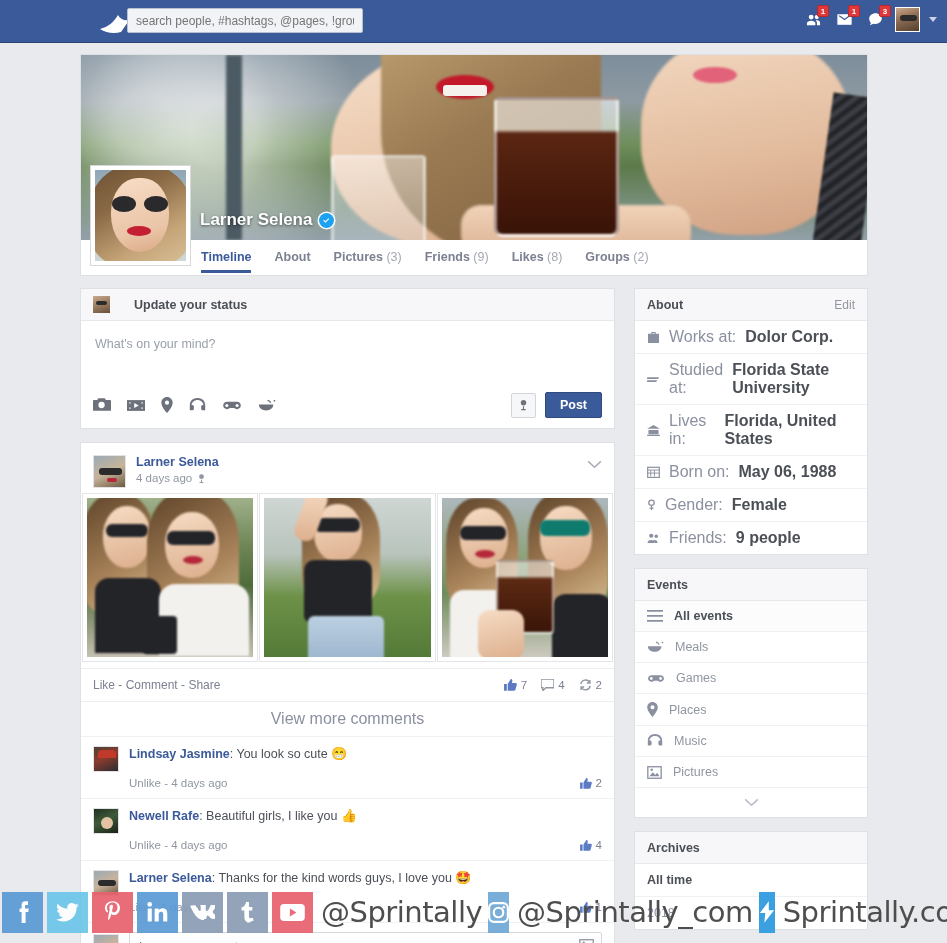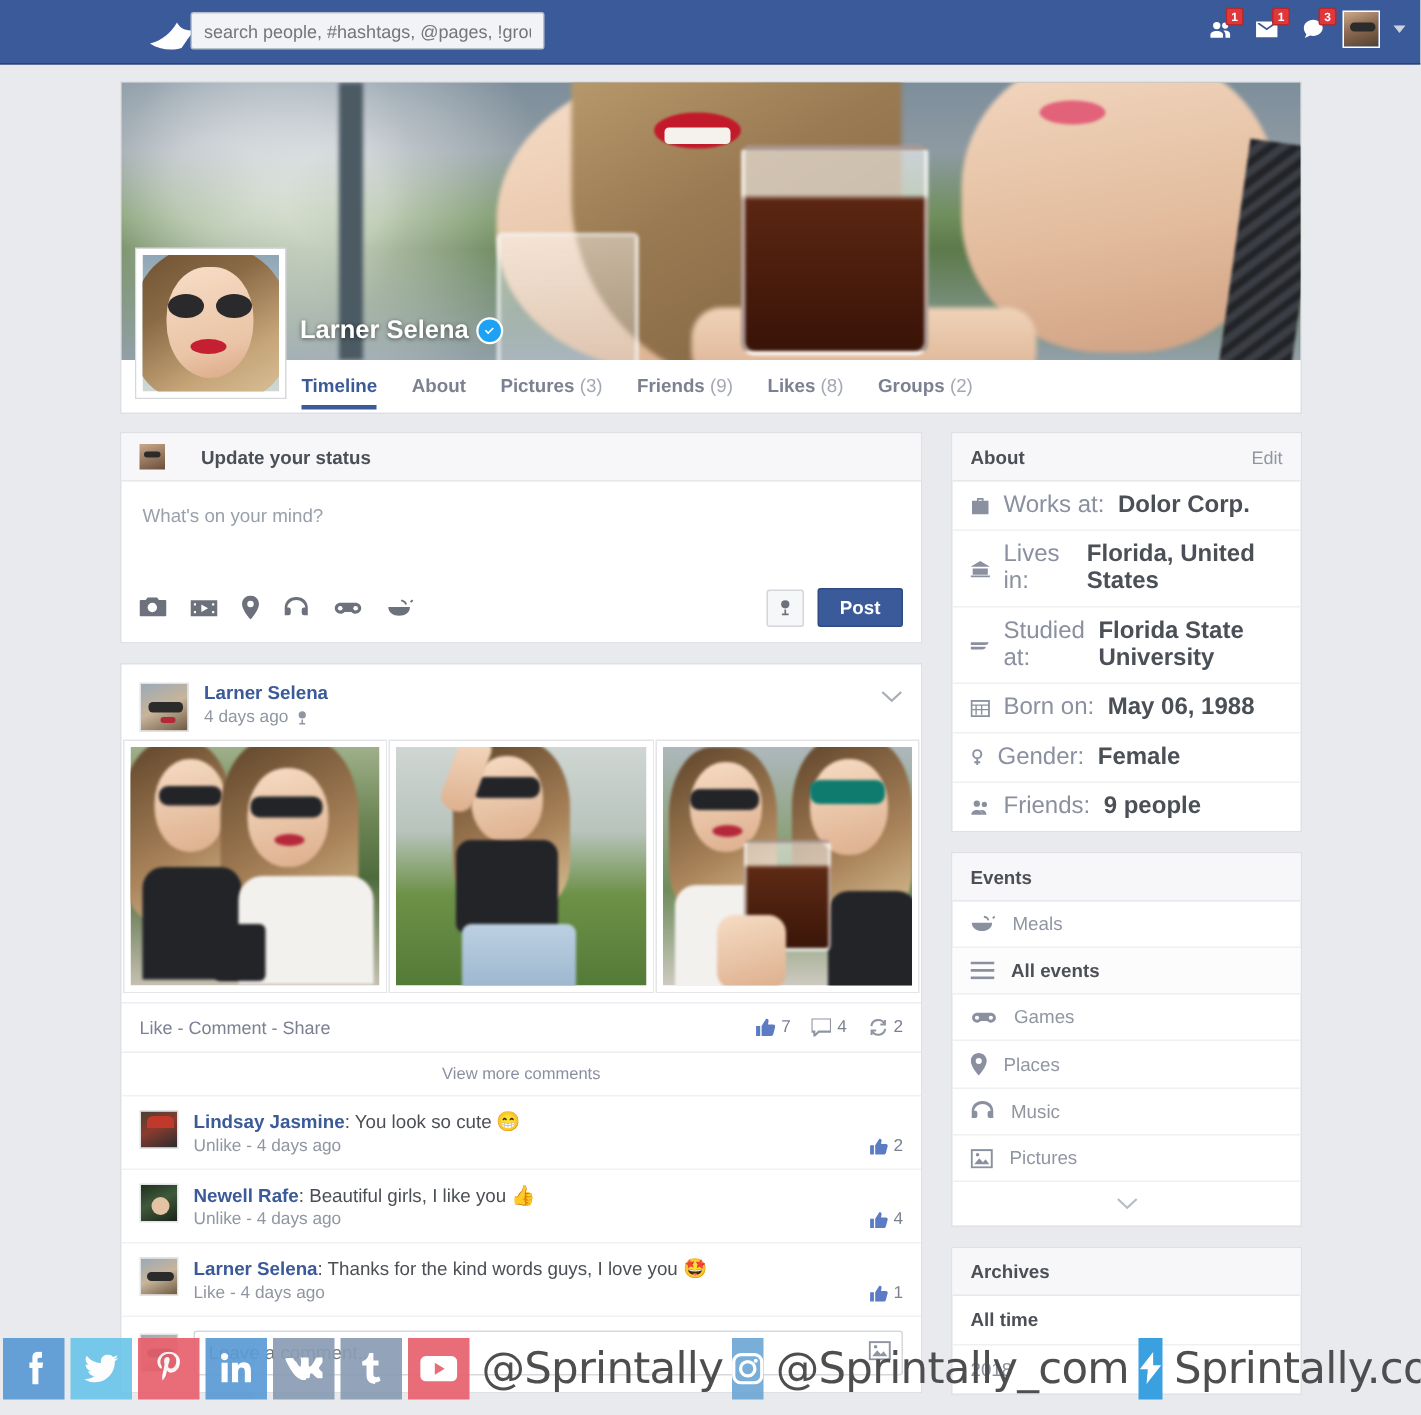--- a/index.html
+++ b/index.html
@@ -272,37 +272,37 @@
     display: flex; align-items: center; justify-content: space-between;
     padding: 9px 12px; border-top: 1px solid #eceef1; margin-top: 7px;
     font-size: 12px; color: #7c8191;
   }
   .post-actions .links span { cursor: pointer; }
   .counts { display: flex; align-items: center; gap: 14px; color: #7c8191; font-size: 11.5px; }
   .counts .c { display: flex; align-items: center; gap: 4px; cursor: pointer; }
   .counts svg { fill: #5b7bc4; }
   .counts .cm svg { fill: #9096a1; }
   .view-more {
-    text-align: center; color: #8b90a0; font-size: 11px;
+    text-align: center; color: #8b90a0; font-size: 16px;
     padding: 8px 0; border-top: 1px solid #eceef1; cursor: pointer;
   }
   .comment {
     display: flex; padding: 9px 12px; border-top: 1px solid #f0f1f4; align-items: flex-start;
   }
   .c-av { width: 26px; height: 26px; flex: 0 0 26px; margin-right: 10px; border: 1px solid #e2e3e6; position: relative; overflow:hidden; }
   .c-av.a1 { background: linear-gradient(155deg,#4d4032,#8a3b2e 45%,#2c2c30); }
   .c-av.a1::after { content:""; position:absolute; left:4px; top:3px; width:18px; height:8px; background:#c0392b; border-radius:4px 4px 0 0; }
   .c-av.a2 { background: linear-gradient(155deg,#20301f,#3f5a3a 45%,#1a2418); }
   .c-av.a2::after { content:""; position:absolute; left:7px; top:8px; width:12px; height:12px; background:#e3c3a4; border-radius:50%; }
   .c-av.a3 { background: linear-gradient(155deg,#9aaab6,#c8b49a 50%,#6e5a42); }
   .c-av.a3::after { content:""; position:absolute; left:4px; top:9px; width:18px; height:6px; background:#2b2b2b; border-radius:3px; }
   .c-body { flex: 1; }
   .c-line { font-size: 12.5px; color: #4b4f56; }
   .c-name { color: #3b5a9a; font-weight: bold; cursor: pointer; }
-  .c-meta { color: #9096a1; font-size: 11.5px; margin-top: 3px; }
+  .c-meta { color: #9096a1; font-size: 11.5px; margin-top: 16px; }
   .c-meta span { cursor: pointer; }
   .c-likes { display: flex; align-items: flex-end; gap: 4px; color: #7c8191; font-size: 11.5px; align-self: flex-end; }
   .c-likes svg { fill: #5b7bc4; }
   .comment-input-row { display: flex; padding: 9px 12px 11px; border-top: 1px solid #f0f1f4; align-items: center; }
   .ci-wrap { flex: 1; position: relative; }
   .ci {
     width: 100%; height: 30px; border: 1px solid #d6d8dd; border-radius: 2px;
     padding: 0 30px 0 9px; font-size: 12.5px; color: #9aa0ab;
     font-family: "Liberation Sans", sans-serif; outline: none; background:#fff;
   }
@@ -699,31 +699,31 @@
           </div>
           <div class="about-row">
             <svg viewBox="0 0 14 12" width="13" height="11">
                 <path d="M4.6 0h4.8v2H13v10H1V2h3.6zm1.2 1.2v.8h2.4v-.8z"></path>
               </svg>
             <span>Works at:</span>
             <b>Dolor Corp.</b>
           </div>
           <div class="about-row">
             <svg viewBox="0 0 14 12" width="13" height="11">
+                <path d="M0 3.5h13c0 1.5-1.2 2-2.6 2H0zM0 6.8h11c0 1.4-1.2 1.9-2.6 1.9H0z"></path>
+              </svg>
+            <span>Studied at:</span>
+            <b>Florida State University</b>
+          </div>
+          <div class="about-row">
+            <svg viewBox="0 0 14 12" width="13" height="11">
                 <path d="M7 0L0 4.2h14zM1.5 5.4h11V10h-11zM0 10.6h14V12H0z"></path>
               </svg>
             <span>Lives in:</span>
             <b>Florida, United States</b>
-          </div>
-          <div class="about-row">
-            <svg viewBox="0 0 14 12" width="13" height="11">
-                <path d="M0 3.5h13c0 1.5-1.2 2-2.6 2H0zM0 6.8h11c0 1.4-1.2 1.9-2.6 1.9H0z"></path>
-              </svg>
-            <span>Studied at:</span>
-            <b>Florida State University</b>
           </div>
           <div class="about-row">
             <svg viewBox="0 0 14 13" width="13" height="12">
                 <rect x="0.7" y="1.4" width="12.6" height="11" fill="none" stroke="#8b90a0" stroke-width="1.3"></rect>
                 <path d="M0.7 4.4h12.6M4 4.4v7M8 4.4v7M0.7 7.7h12.6" stroke="#8b90a0" stroke-width="1"></path>
               </svg>
             <span>Born on:</span>
             <b>May 06, 1988</b>
           </div>
           <div class="about-row">
@@ -742,33 +742,33 @@
               </svg>
             <span>Friends:</span>
             <b>9 people</b>
           </div>
         </div>
 
         <div class="card">
           <div class="card-head">
             <span>Events</span>
           </div>
+          <div class="ev-row active">
+            <svg viewBox="0 0 16 12" width="16" height="12">
+                <path d="M0 0h16v1.8H0zM0 5h16v1.8H0zM0 10h16v1.8H0z"></path>
+              </svg>
+            <span>All events</span>
+          </div>
           <div class="ev-row">
             <svg viewBox="0 0 20 14" width="17" height="12">
                 <path d="M1 6h16c0 4-3.6 6.5-8 6.5S1 10 1 6z"></path>
                 <path d="M10.5 1.2c2 .4 3.3 1.6 3.6 3" stroke="#8b90a0" stroke-width="1.4" fill="none"></path>
                 <path d="M17.5 2.5L19 1" stroke="#8b90a0" stroke-width="1.4" fill="none"></path>
               </svg>
             <span>Meals</span>
-          </div>
-          <div class="ev-row active">
-            <svg viewBox="0 0 16 12" width="16" height="12">
-                <path d="M0 0h16v1.8H0zM0 5h16v1.8H0zM0 10h16v1.8H0z"></path>
-              </svg>
-            <span>All events</span>
           </div>
           <div class="ev-row">
             <svg viewBox="0 0 22 12" width="18" height="11">
                 <path d="M5.5 2h11c2.3 0 4.2 1.8 4.2 4s-1.9 4-4.2 4c-1.4 0-2.2-.6-3-1.3H8.5C7.7 9.4 6.9 10 5.5 10 3.2 10 1.3 8.2 1.3 6S3.2 2 5.5 2z"></path>
                 <circle cx="5.3" cy="6" r="1.7" fill="#fff"></circle>
                 <circle cx="16.6" cy="6" r="1.7" fill="#fff"></circle>
               </svg>
             <span>Games</span>
           </div>
           <div class="ev-row">

